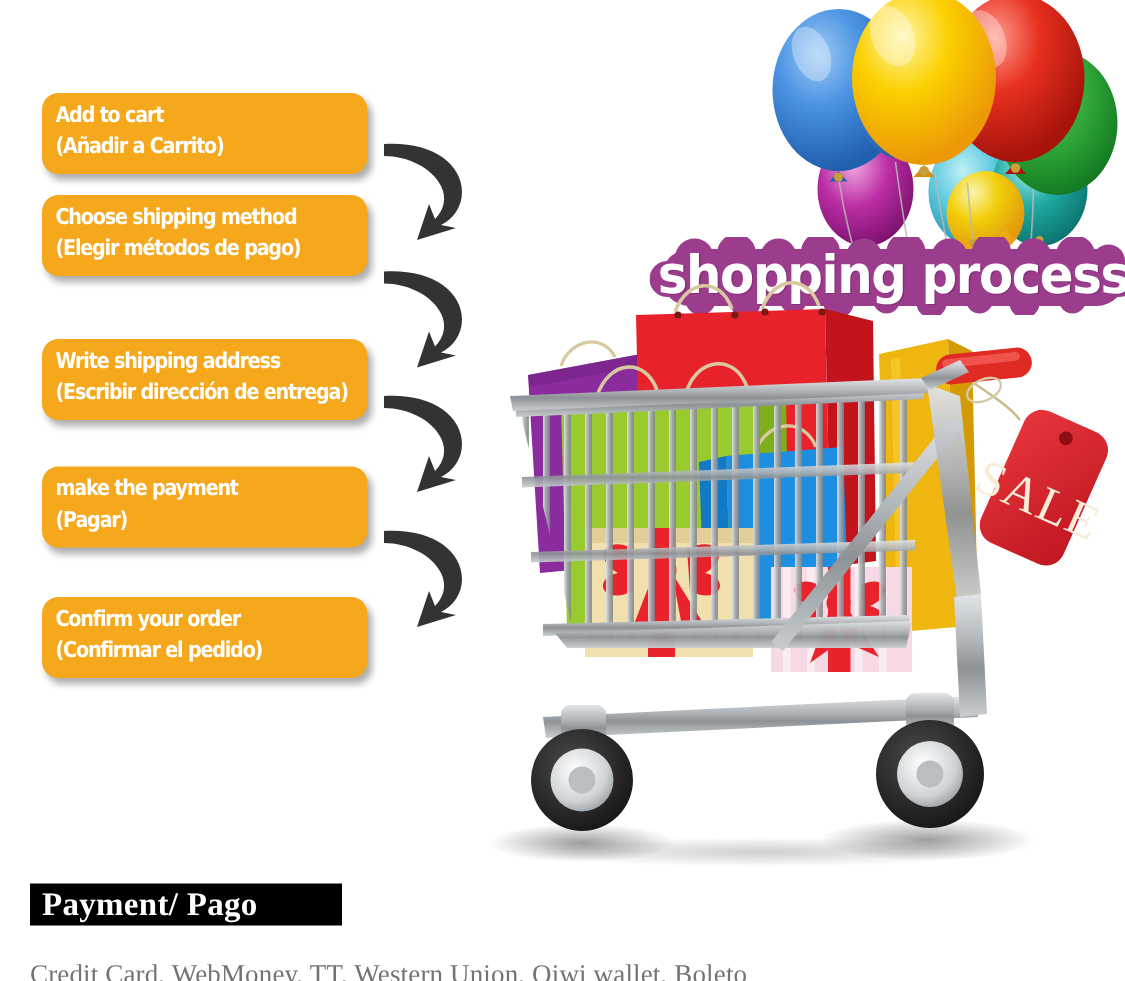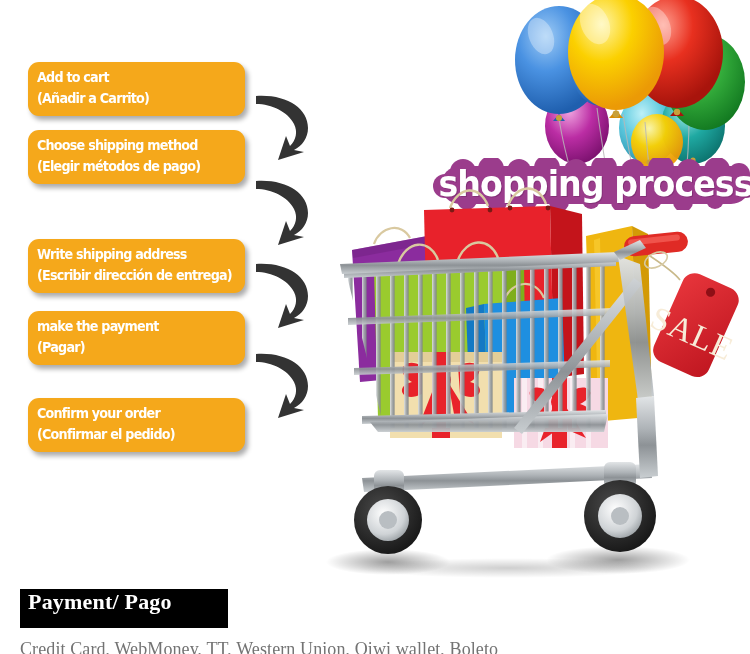--- a/index.html
+++ b/index.html
@@ -76,24 +76,24 @@
     white-space: nowrap;
     text-shadow: 1px 1px 0 rgba(90,25,80,0.35);
   }
 
   
   #pay-banner {
     position: absolute;
     left: 20px;
     top: 589px;
     width: 208px;
-    height: 39px;
+    height: 28px;
     background: #000000;
     display: flex;
-    align-items: flex-start;
+    align-items: center;
   }
   #pay-banner span {
     color: #ffffff;
     font-family: "Liberation Serif", serif;
     font-weight: bold;
     font-size: 22px;
     padding-left: 8px;
     letter-spacing: 0.2px;
   }
   #pay-methods {
@@ -414,21 +414,21 @@
   </div>
 
   <div class="step-btn" style="top:62px">
     <span class="ln">Add to cart</span>
     <span class="ln sub">(Añadir a Carrito)</span>
   </div>
   <div class="step-btn" style="top:130px">
     <span class="ln">Choose shipping method</span>
     <span class="ln sub">(Elegir métodos de pago)</span>
   </div>
-  <div class="step-btn" style="top:239px">
+  <div class="step-btn" style="top:226px">
     <span class="ln">Write shipping address</span>
     <span class="ln sub">(Escribir dirección de entrega)</span>
   </div>
   <div class="step-btn" style="top:398px">
     <span class="ln">Confirm your order</span>
     <span class="ln sub">(Confirmar el pedido)</span>
   </div>
   <div class="step-btn" style="top:311px">
     <span class="ln">make the payment</span>
     <span class="ln sub">(Pagar)</span>

